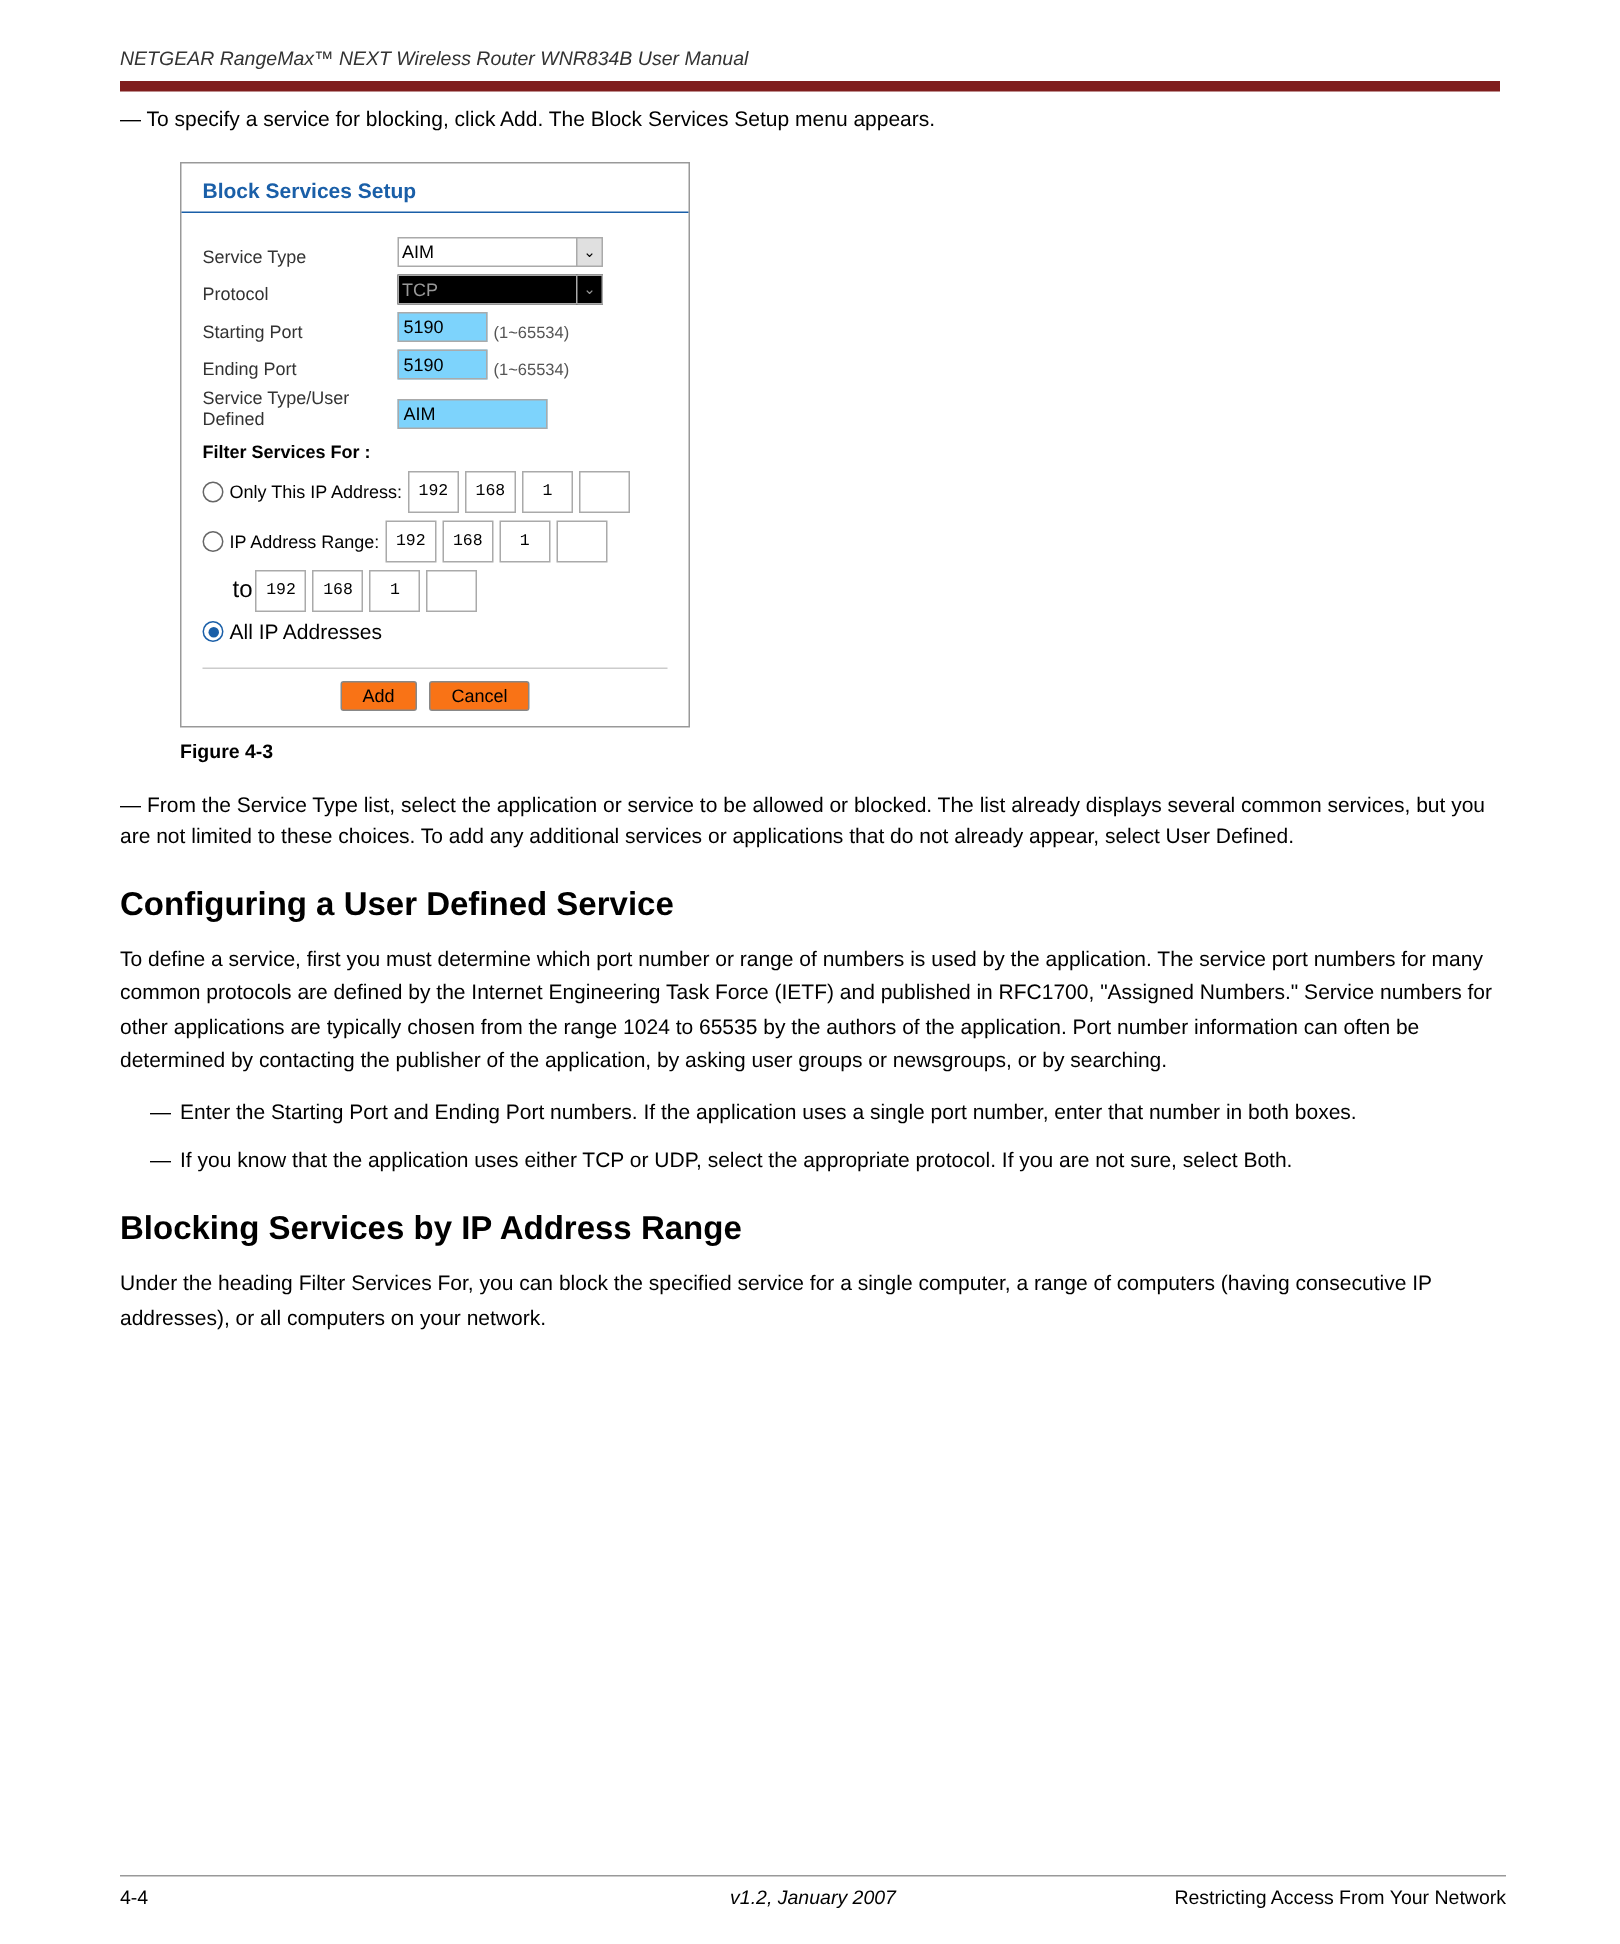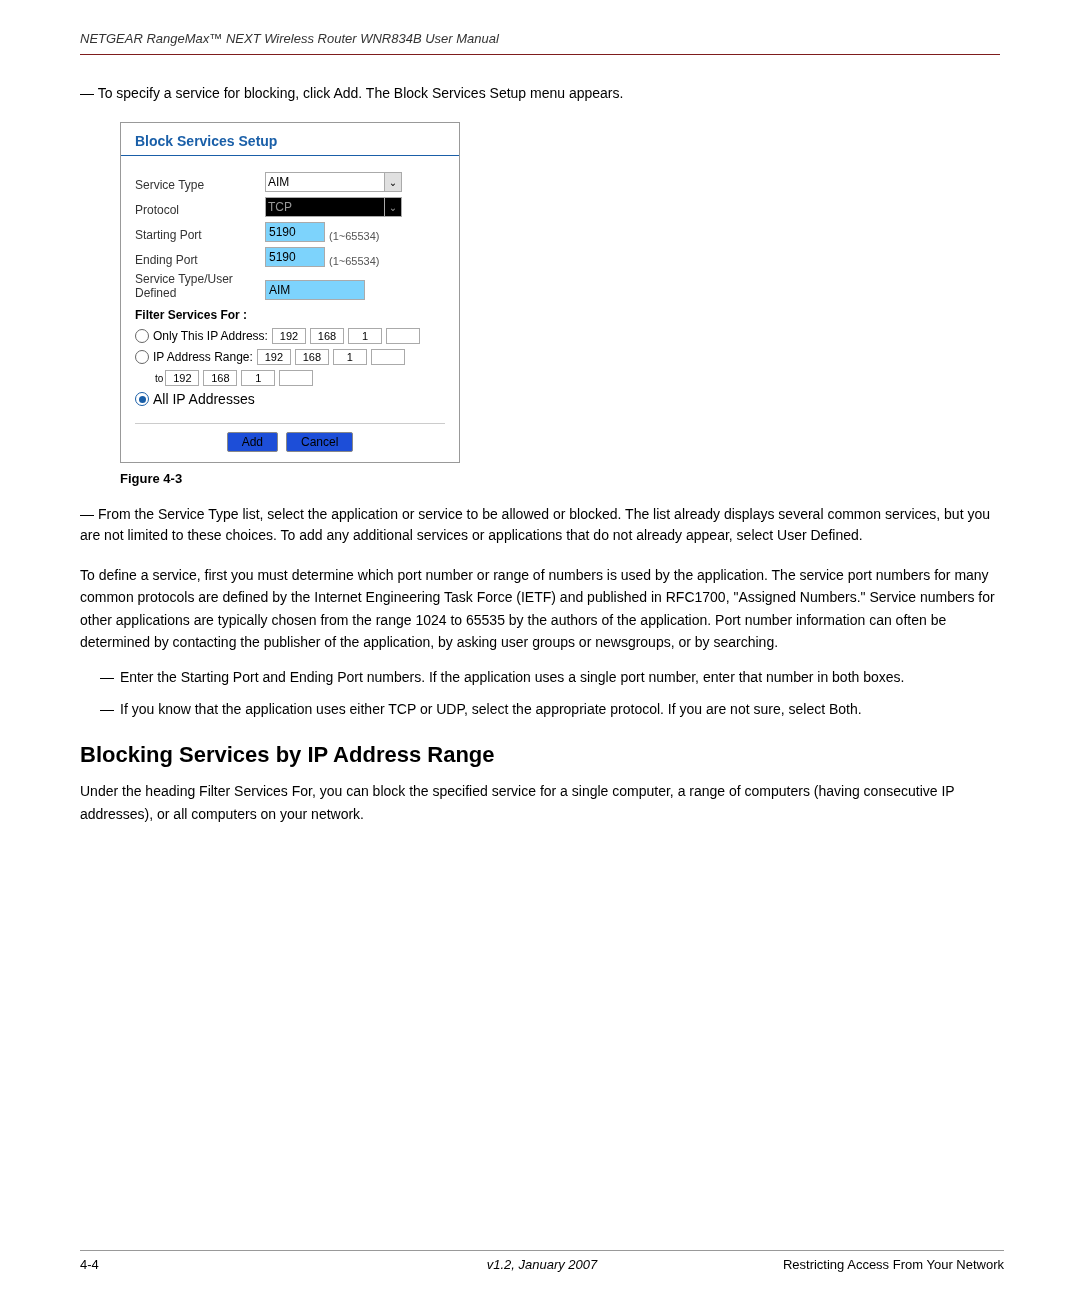--- a/index.html
+++ b/index.html
@@ -12,23 +12,23 @@
       min-height: 1296px;
       padding: 0;
     }
     .page {
       width: 1080px;
       min-height: 1296px;
       padding: 30px 80px 40px 80px;
       position: relative;
     }
     .header {
-      border-bottom: 1px solid #7f1d1d;
+      border-bottom: 7px solid #7f1d1d;
       padding-bottom: 8px;
-      margin-bottom: 28px;
+      margin-bottom: 8px;
     }
     .header-text {
       font-style: italic;
       font-size: 13px;
       color: #333;
     }
     .intro-para {
       margin-bottom: 18px;
       font-size: 14px;
       line-height: 1.5;
@@ -137,42 +137,43 @@
     }
     .radio-dot {
       width: 7px;
       height: 7px;
       border-radius: 50%;
       background: #1a5fa8;
     }
     .ip-input {
       border: 1px solid #aaa;
       width: 34px;
-      height: 16px;
+      height: 28px;
       font-size: 11px;
       padding: 1px 2px;
       text-align: center;
+      font-family: Liberation Mono, monospace;
     }
     .ip-sep {
       margin: 0 1px;
       font-size: 12px;
     }
     .btn-row {
       display: flex;
       justify-content: center;
       gap: 8px;
       margin-top: 10px;
       padding-top: 8px;
       border-top: 1px solid #ccc;
     }
     .btn {
       padding: 2px 14px;
       font-size: 12px;
       border: 1px solid #888;
-      background: #1d4ed8;
+      background: #f97316;
       cursor: pointer;
       border-radius: 2px;
     }
 
     .figure-caption {
       font-size: 13px;
       font-weight: bold;
       margin: 8px 0 18px 40px;
     }
 
@@ -224,21 +225,21 @@
     .footer-right {
       font-size: 13px;
     }
 
     .filter-ip-group {
       display: flex;
       align-items: center;
       gap: 1px;
     }
     .filter-to-label {
-      font-size: 10px;
+      font-size: 16px;
       margin-right: 2px;
       padding-left: 18px;
     }
     .all-ip-row {
       display: flex;
       align-items: center;
       margin-bottom: 16px;
     }
   </style>
 </head>
@@ -350,20 +351,21 @@
       </div>
     </div>
   </div>
 
   <div class="figure-caption">Figure 4-3</div>
 
   <p class="intro-para">
     <span class="em-dash">—</span><span>From the Service Type list, select the application or service to be allowed or blocked. The list already displays several common services, but you are not limited to these choices. To add any additional services or applications that do not already appear, select User Defined.</span>
   </p>
 
+  <h2 class="section-heading">Configuring a User Defined Service</h2>
 
   <p class="body-para">To define a service, first you must determine which port number or range of numbers is used by the application. The service port numbers for many common protocols are defined by the Internet Engineering Task Force (IETF) and published in RFC1700, "Assigned Numbers." Service numbers for other applications are typically chosen from the range 1024 to 65535 by the authors of the application. Port number information can often be determined by contacting the publisher of the application, by asking user groups or newsgroups, or by searching.</p>
 
   <div class="bullet-item">
     <span class="bullet-dash">—</span>
     <span>Enter the Starting Port and Ending Port numbers. If the application uses a single port number, enter that number in both boxes.</span>
   </div>
   <div class="bullet-item">
     <span class="bullet-dash">—</span>
     <span>If you know that the application uses either TCP or UDP, select the appropriate protocol. If you are not sure, select Both.</span>

